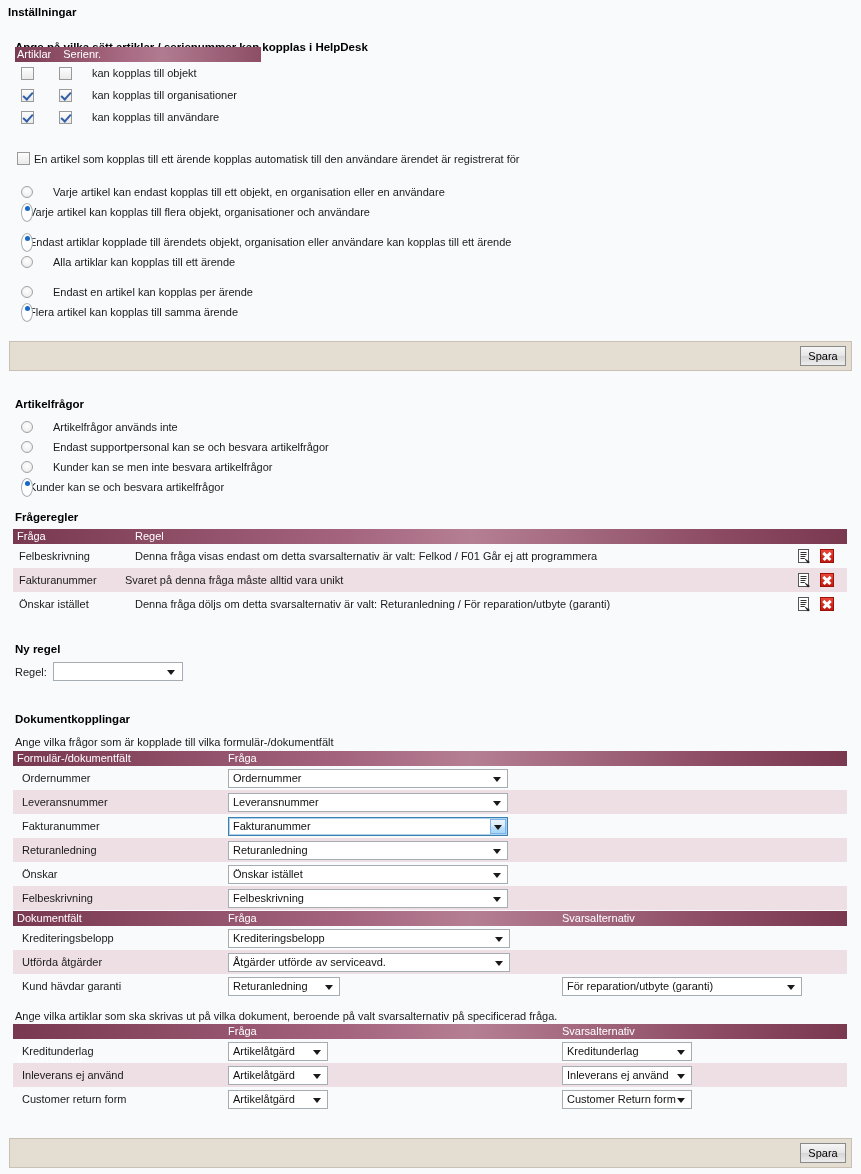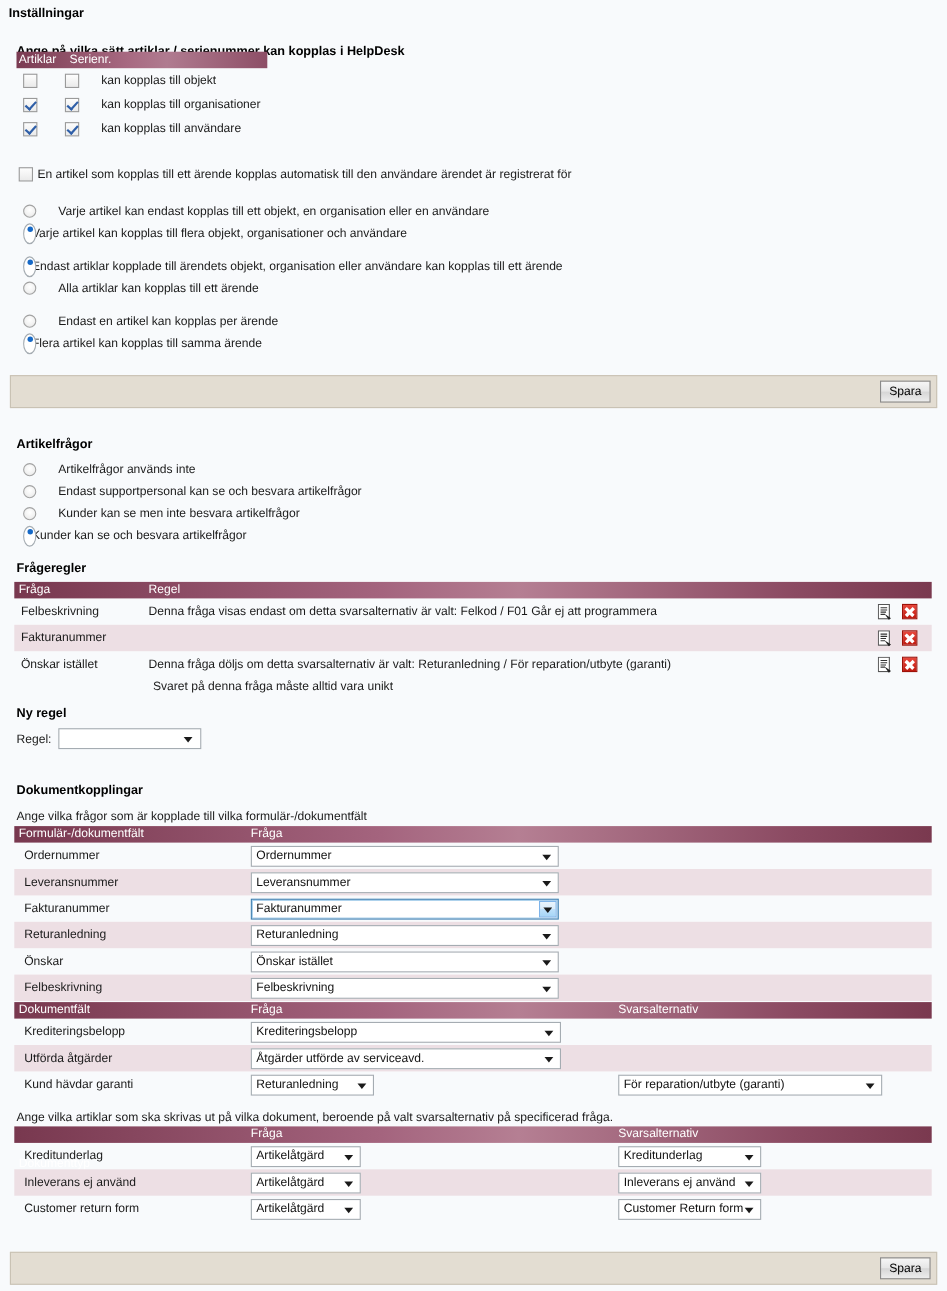--- a/index.html
+++ b/index.html
@@ -29,21 +29,21 @@
   .sec-title {
     font-size: 11.5px;
     font-weight: bold;
     color: #000;
   }
   .plain { font-size: 11px; color: #1a1a1a; }
 
   
   .matrix-wrap { position: absolute; left: 15px; top: 40px; width: 700px; }
   .matrix-head {
-    width: 228px;
+    width: 246px;
     height: 15px;
     line-height: 15px;
     color: #fff;
     font-size: 11px;
     padding-left: 2px;
     background: linear-gradient(to right,#7a3b52 0%, #a86a82 45%, #b07b90 60%, #8d4e66 100%);
     margin-top: 7px;
     box-sizing: border-box;
     white-space: nowrap;
   }
@@ -342,21 +342,21 @@
       <svg class="icon-doc" viewBox="0 0 13 15">
         <rect x="0.5" y="0.5" width="10" height="13" fill="#ffffff" stroke="#555"></rect>
         <path d="M2.5 3.5h6M2.5 5.5h6M2.5 7.5h5M2.5 9.5h4" stroke="#333" stroke-width="1"></path>
         <path d="M6 9 L12 13 L10 14.5 Z" fill="#222"></path>
       </svg>
       <span class="icon-del"></span>
     </div>
 
     <div class="trow alt">
       <span class="cell" style="left:6px;">Fakturanummer</span>
-      <span class="cell" style="left:126px;margin-top:44px;">Svaret på denna fråga måste alltid vara unikt</span>
+      <span class="cell" style="left:112px;">Svaret på denna fråga måste alltid vara unikt</span>
       <svg class="icon-doc" viewBox="0 0 13 15">
         <rect x="0.5" y="0.5" width="10" height="13" fill="#ffffff" stroke="#555"></rect>
         <path d="M2.5 3.5h6M2.5 5.5h6M2.5 7.5h5M2.5 9.5h4" stroke="#333" stroke-width="1"></path>
         <path d="M6 9 L12 13 L10 14.5 Z" fill="#222"></path>
       </svg>
       <span class="icon-del"></span>
     </div>
 
     <div class="trow">
       <span class="cell" style="left:6px;">Önskar istället</span>

